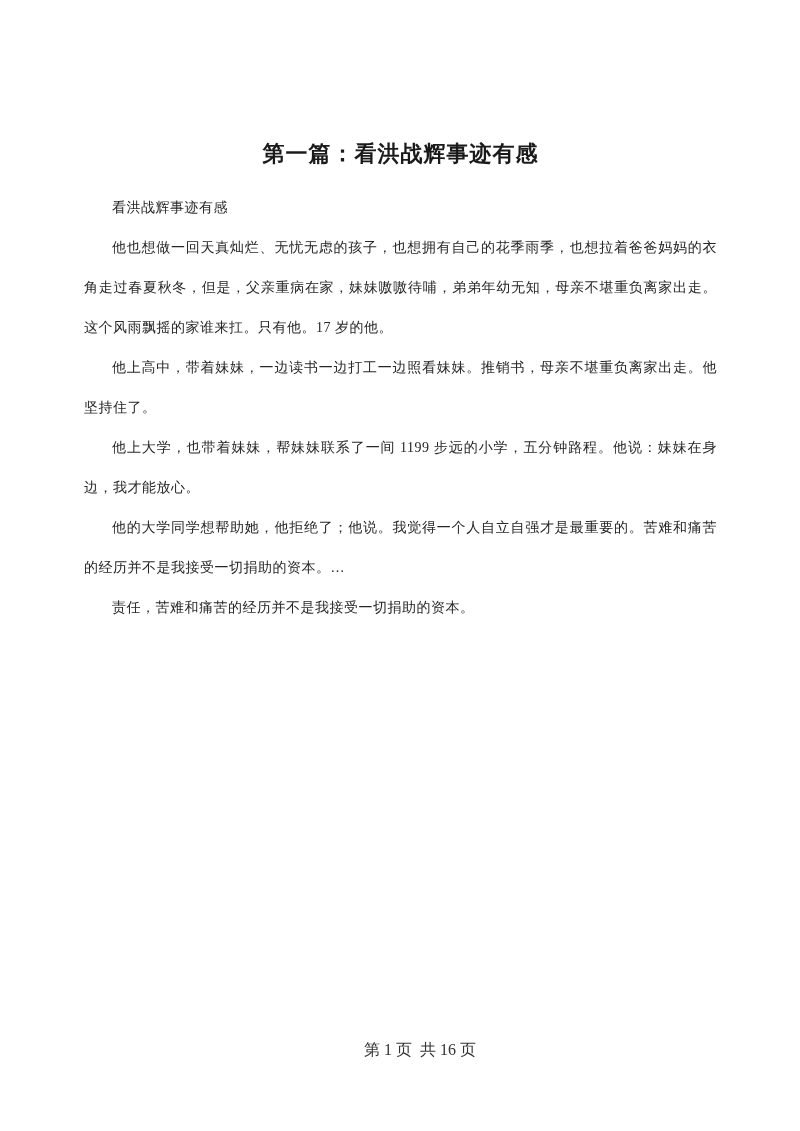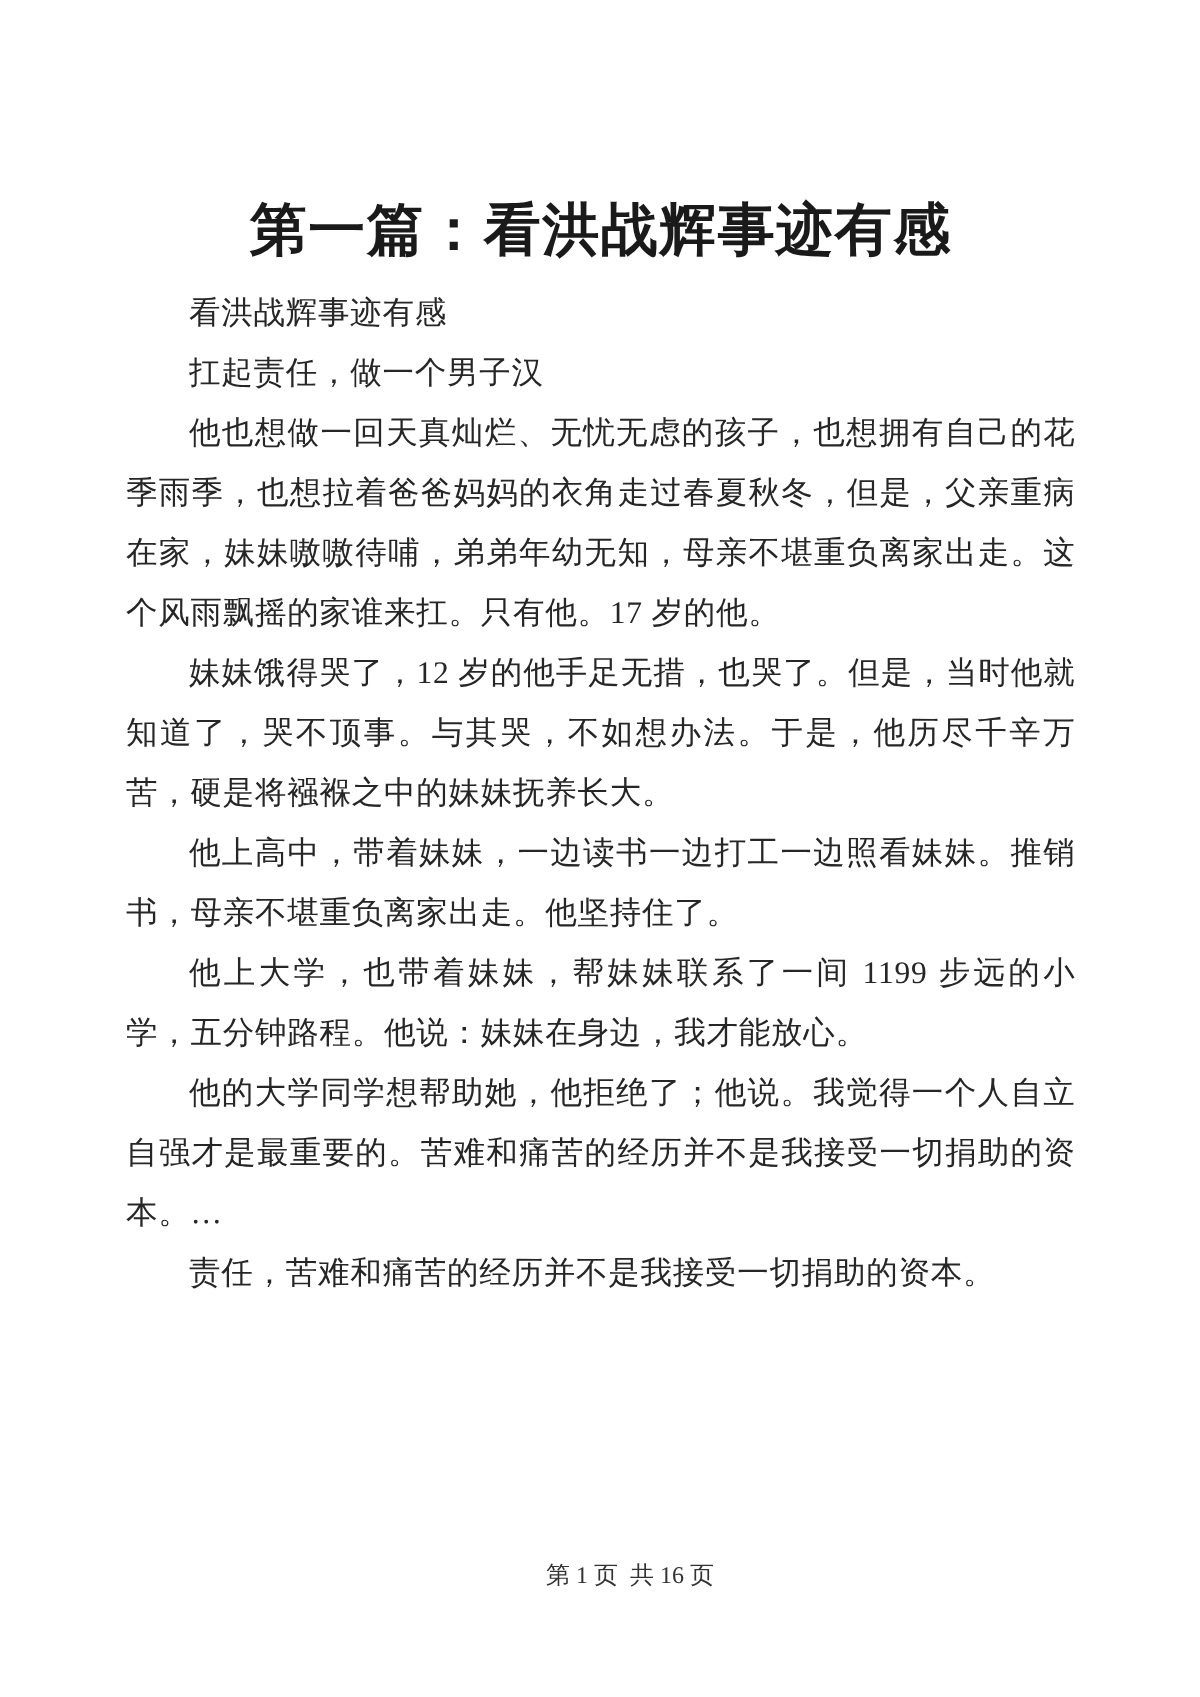--- a/index.html
+++ b/index.html
@@ -15,30 +15,30 @@
     background: #ffffff;
     overflow: hidden;
     font-family: "Liberation Serif", "DejaVu Serif", serif;
     color: #262626;
   }
   .content {
     padding: 130px 83px 0 84px;
   }
   .doc-title {
     margin: 0 0 10px 0;
-    font-size: 38px;
+    font-size: 22px;
     font-weight: 700;
     line-height: 48px;
     text-align: center;
     color: #1a1a1a;
     letter-spacing: 1px;
   }
   .doc-paragraph {
     margin: 0;
-    font-size: 21px;
+    font-size: 14px;
     line-height: 40px;
     text-align: justify;
     text-justify: inter-ideograph;
     text-indent: 2em;
     letter-spacing: 0.5px;
   }
   .page-footer {
     position: absolute;
     left: 0;
     right: 0;
@@ -52,23 +52,21 @@
   }
 </style>
 </head>
 <body>
 
 <div class="page">
   <div class="content">
     <h1 class="doc-title">第一篇：看洪战辉事迹有感</h1>
 
     <p class="doc-paragraph">看洪战辉事迹有感</p>
-    <p class="doc-paragraph">扛起责任，做一个男子汉</p>
     <p class="doc-paragraph">他也想做一回天真灿烂、无忧无虑的孩子，也想拥有自己的花季雨季，也想拉着爸爸妈妈的衣角走过春夏秋冬，但是，父亲重病在家，妹妹嗷嗷待哺，弟弟年幼无知，母亲不堪重负离家出走。这个风雨飘摇的家谁来扛。只有他。17 岁的他。</p>
-    <p class="doc-paragraph">妹妹饿得哭了，12 岁的他手足无措，也哭了。但是，当时他就知道了，哭不顶事。与其哭，不如想办法。于是，他历尽千辛万苦，硬是将襁褓之中的妹妹抚养长大。</p>
     <p class="doc-paragraph">他上高中，带着妹妹，一边读书一边打工一边照看妹妹。推销书，母亲不堪重负离家出走。他坚持住了。</p>
     <p class="doc-paragraph">他上大学，也带着妹妹，帮妹妹联系了一间 1199 步远的小学，五分钟路程。他说：妹妹在身边，我才能放心。</p>
     <p class="doc-paragraph">他的大学同学想帮助她，他拒绝了；他说。我觉得一个人自立自强才是最重要的。苦难和痛苦的经历并不是我接受一切捐助的资本。…</p>
     <p class="doc-paragraph">责任，苦难和痛苦的经历并不是我接受一切捐助的资本。</p>
   </div>
 
   <div class="page-footer">第 1 页  共 16 页</div>
 </div>
 
 </body></html>

